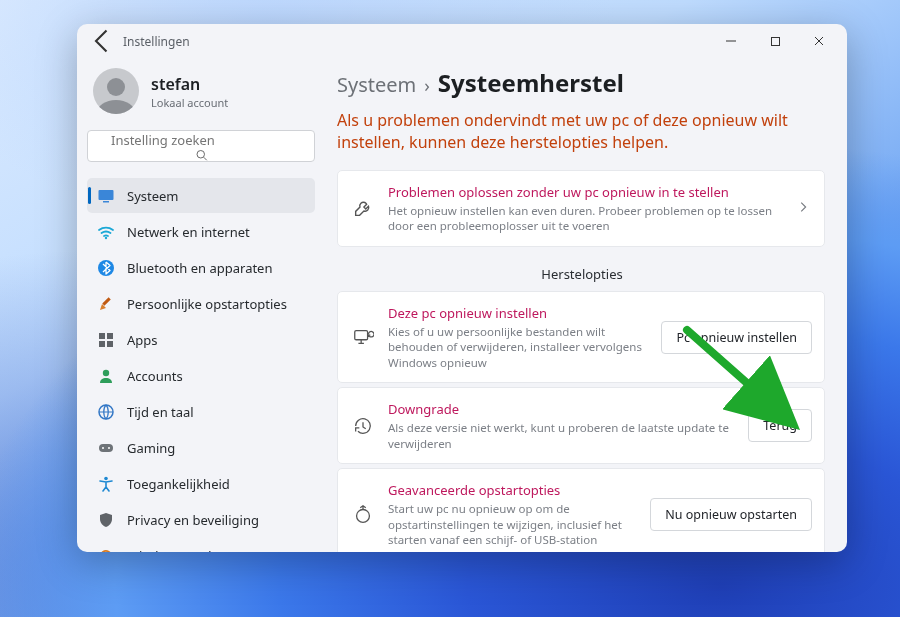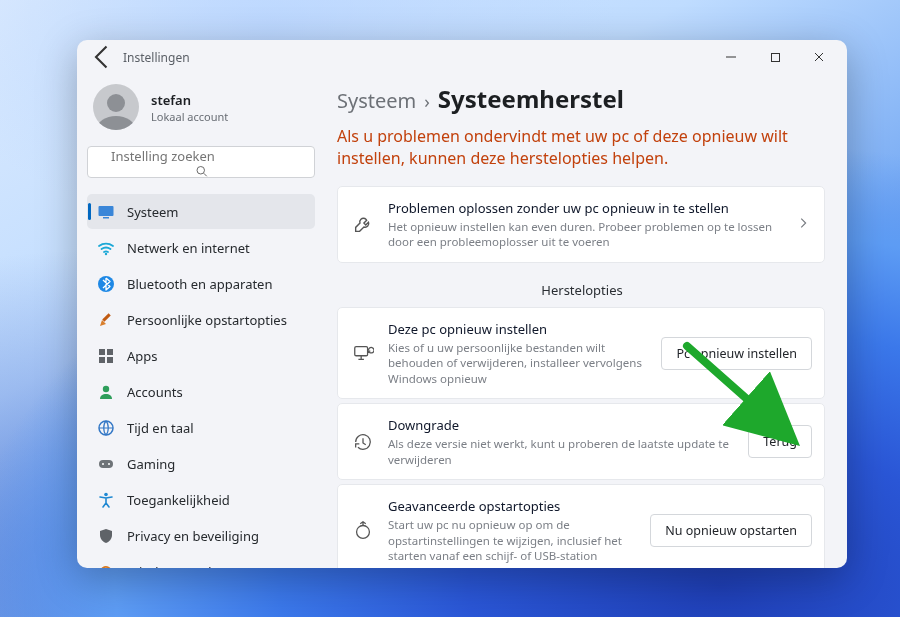--- a/index.html
+++ b/index.html
@@ -7,39 +7,39 @@
     width: 900px; height: 617px;
     background:
       radial-gradient(140% 120% at 80% 95%, #1f3fb6 0%, #2a56d6 20%, #3b78ea 35%, #5d9cf4 48%, transparent 60%),
       radial-gradient(90% 90% at 10% 90%, rgba(40,80,190,.55) 0%, transparent 55%),
       radial-gradient(70% 60% at 30% 5%, rgba(180,210,255,.7) 0%, transparent 55%),
       linear-gradient(150deg, #dbeafe 0%, #bfdcff 35%, #7fb0f5 60%, #4069d8 85%);
     overflow: hidden;
     position: relative;
   }
   .window {
-    position: absolute; left: 77px; top: 40px; width: 770px; height: 528px;
+    position: absolute; left: 77px; top: 24px; width: 770px; height: 528px;
     background: #f3f4f8; border-radius: 10px; box-shadow: 0 10px 40px rgba(0,0,0,.28);
     display: flex; flex-direction: column; overflow: hidden;
   }
   
   .titlebar { height: 34px; display: flex; align-items: center; padding: 0 6px 0 12px; }
   .titlebar .back-btn { width: 28px; height: 28px; display:flex; align-items:center; justify-content:center; border:none; background:none; cursor:pointer; color:#333; border-radius:4px; }
   .titlebar .title { font-size: 12px; color:#5a5f66; margin-left: 6px; }
   .winbtns { margin-left:auto; display:flex; }
   .winbtn { width:44px; height:30px; display:flex; align-items:center; justify-content:center; background:none; border:none; cursor:pointer; color:#333; }
   .body { flex:1; display:flex; min-height:0; }
 
   
   .sidebar { width: 248px; padding: 4px 10px 10px 10px; display:flex; flex-direction:column; gap:6px; }
   .user-row { display:flex; align-items:center; gap:12px; padding: 6px 6px 10px 6px;}
   .avatar { width:46px; height:46px; border-radius:50%; background:#c7c9cd; position:relative; overflow:hidden; }
   .avatar::before{ content:""; position:absolute; left:50%; top:10px; width:18px; height:18px; background:#8d9095; border-radius:50%; transform:translateX(-50%);}
   .avatar::after{ content:""; position:absolute; left:50%; bottom:-12px; width:38px; height:26px; background:#8d9095; border-radius:50% 50% 0 0; transform:translateX(-50%);}
-  .user-name { font-size:13px; font-weight:600; color:#1c1f23;}
+  .user-name { font-size:16px; font-weight:600; color:#1c1f23;}
   .user-sub { font-size:11px; color:#686d74;text-align:right;}
   .searchbox { display:flex; align-items:center; background:#fff; border:1px solid #d0d2d6; border-radius:4px; height:32px; padding:0 8px; justify-content:space-between;flex-direction:column;}
   .searchbox input { border:none; outline:none; font-size:13px; color:#5e636a; width: 180px; background:transparent; }
   .nav { margin-top:10px; display:flex; flex-direction:column; gap:1px;}
   .nav-item { display:flex; align-items:center; gap:12px; height:35px; padding:0 10px; border-radius:5px; font-size:13px; color:#262a2e; cursor:pointer; position:relative;}
   .nav-item.active { background:#e4e6eb; }
   .nav-item.active::before { content:""; position:absolute; left:1px; top:9px; bottom:9px; width:3px; background:#0067c0; border-radius:3px;}
   .nav-ico { width:18px; height:18px; display:flex; align-items:center; justify-content:center; flex:0 0 18px;}
   .nav-ico svg { width:18px; height:18px; }
 
@@ -51,21 +51,21 @@
   .bc-current { font-size:24px; font-weight:700; color:#1c1f22;}
   .intro { font-size:16px; color:#c2410c; line-height:1.4; margin-bottom:16px; max-width: 470px;}
   .card, .option-row {
     background:#fff; border:1px solid #e6e8ec; border-radius:5px;
     display:flex; align-items:center; padding:12px 14px; gap:14px;
   }
   .card { margin-bottom:18px; cursor:pointer;}
   .card .ico, .option-row .ico { width:22px; height:22px; display:flex; align-items:center; justify-content:center; flex:0 0 22px; color:#555;}
   .card .ico svg, .option-row .ico svg{ width:22px; height:22px; }
   .txtcol { flex:1; min-width:0;}
-  .row-title { font-size:13px; font-weight:400; color:#0f172a; }
+  .row-title { font-size:13px; font-weight:400; color:#be185d; }
   .row-sub { font-size:11.5px; color:#7b7f86; line-height:1.35; margin-top:2px;}
   .chev { color:#75797f; }
   .section-label { font-size:13px; font-weight:400; color:#2a2e33; margin: 0 0 8px 2px; text-align: center;}
   .options { display:flex; flex-direction:column; gap:4px; margin-bottom:22px;}
   .option-row { padding:12px 12px 12px 14px;}
   .option-row .btn {
     font-size:12.5px; padding:7px 14px; background:#fff; border:1px solid #d4d7db; border-radius:4px;
     cursor:pointer; color:#22252a; white-space:nowrap;
   }
 

